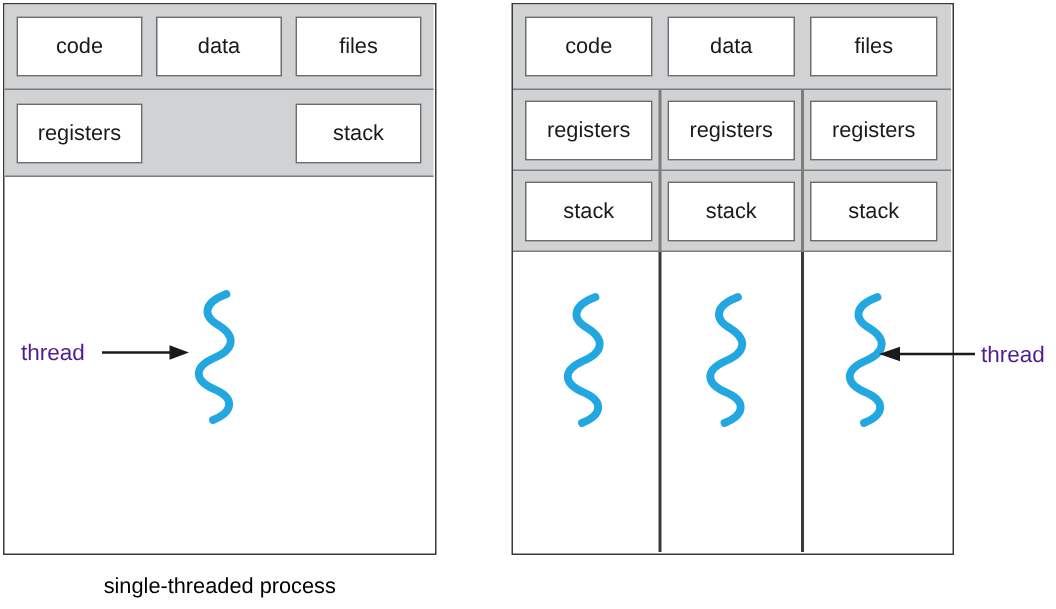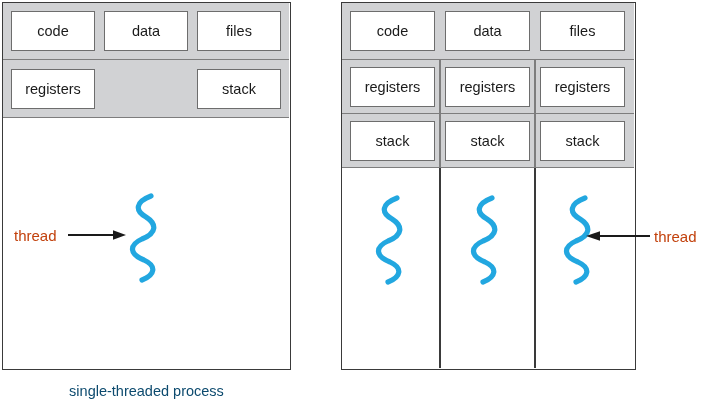--- a/index.html
+++ b/index.html
@@ -68,41 +68,41 @@
     fill: none;
     stroke: #22a7e0;
     stroke-width: 5.2;
     stroke-linecap: round;
   }
 
   
   .annot-label {
     position: absolute;
     font-size: 15px;
-    color: #c2410c;
+    color: #4c1d95;
     white-space: nowrap;
     line-height: 1;
   }
   .annot-arrow {
     position: absolute;
     overflow: visible;
   }
   .annot-arrow line {
     stroke: #1a1a1a;
     stroke-width: 1.8;
   }
   .annot-arrow polygon {
     fill: #1a1a1a;
   }
 
   
   .caption {
     position: absolute;
     font-size: 14.5px;
-    color: #0c4a6e;
+    color: #000000;
     text-align: center;
     white-space: nowrap;
     line-height: 1;
   }
 </style>
 </head>
 <body>
 
 <div id="stage">
 

